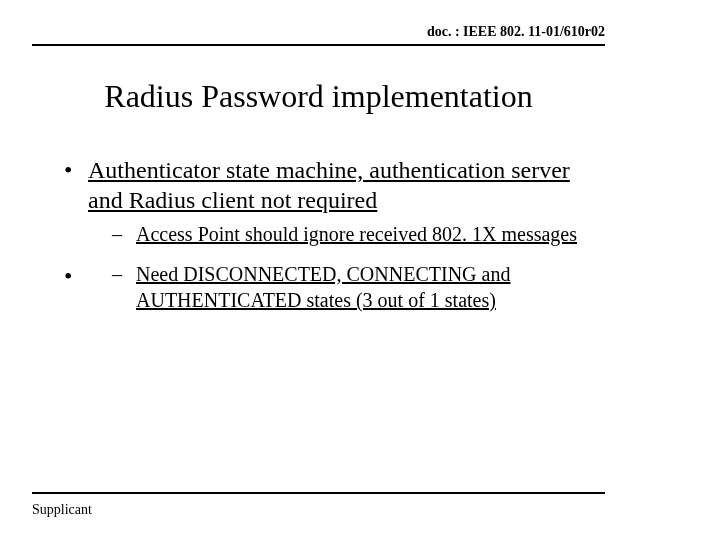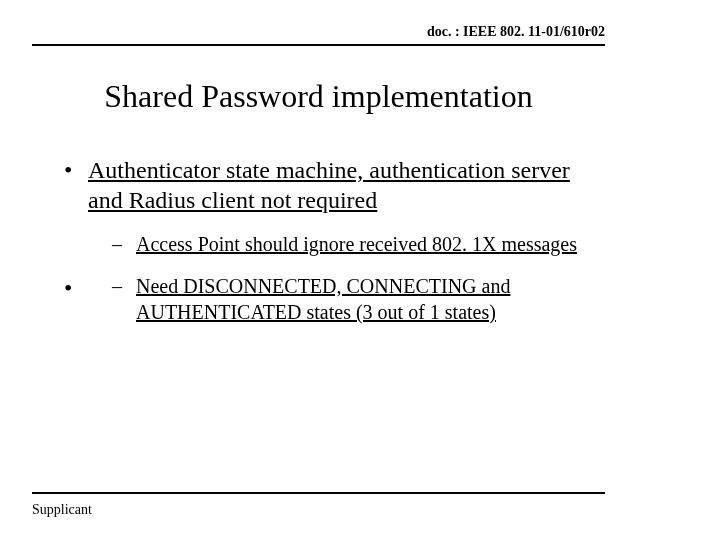--- a/index.html
+++ b/index.html
@@ -43,21 +43,21 @@
     margin-bottom: 8px;
     text-decoration: underline;
   }
   .bullet-list > li::before {
     content: "•";
     position: absolute;
     left: 4px;
     top: 0;
     font-size: 24px;
   }
-  .sub-list { list-style: none; margin-top: 16px; margin-bottom: 14px; }
+  .sub-list { list-style: none; margin-top: 6px; margin-bottom: 14px; }
   .sub-list > li {
     position: relative;
     padding-left: 48px;
     font-size: 20px;
     line-height: 1.3;
     margin-bottom: 4px;
   }
   .sub-list > li::before {
     content: "–";
     position: absolute;
@@ -80,21 +80,21 @@
   }
 </style>
 </head>
 <body>
 
 <div class="page">
 
   <div class="header-doc">doc. : IEEE 802. 11-01/610r02</div>
   <div class="hr-top"></div>
 
-  <div class="title">Shared Password implementation</div>
+  <div class="title">Radius Password implementation</div>
 
   <div class="content">
     <ul class="bullet-list">
       <li>
         <span>Authenticator state machine, authentication server and Radius client not required</span>
         <ul class="sub-list">
           <li>
             <span>Access Point should ignore received 802. 1X messages</span>
           </li>
         </ul>

